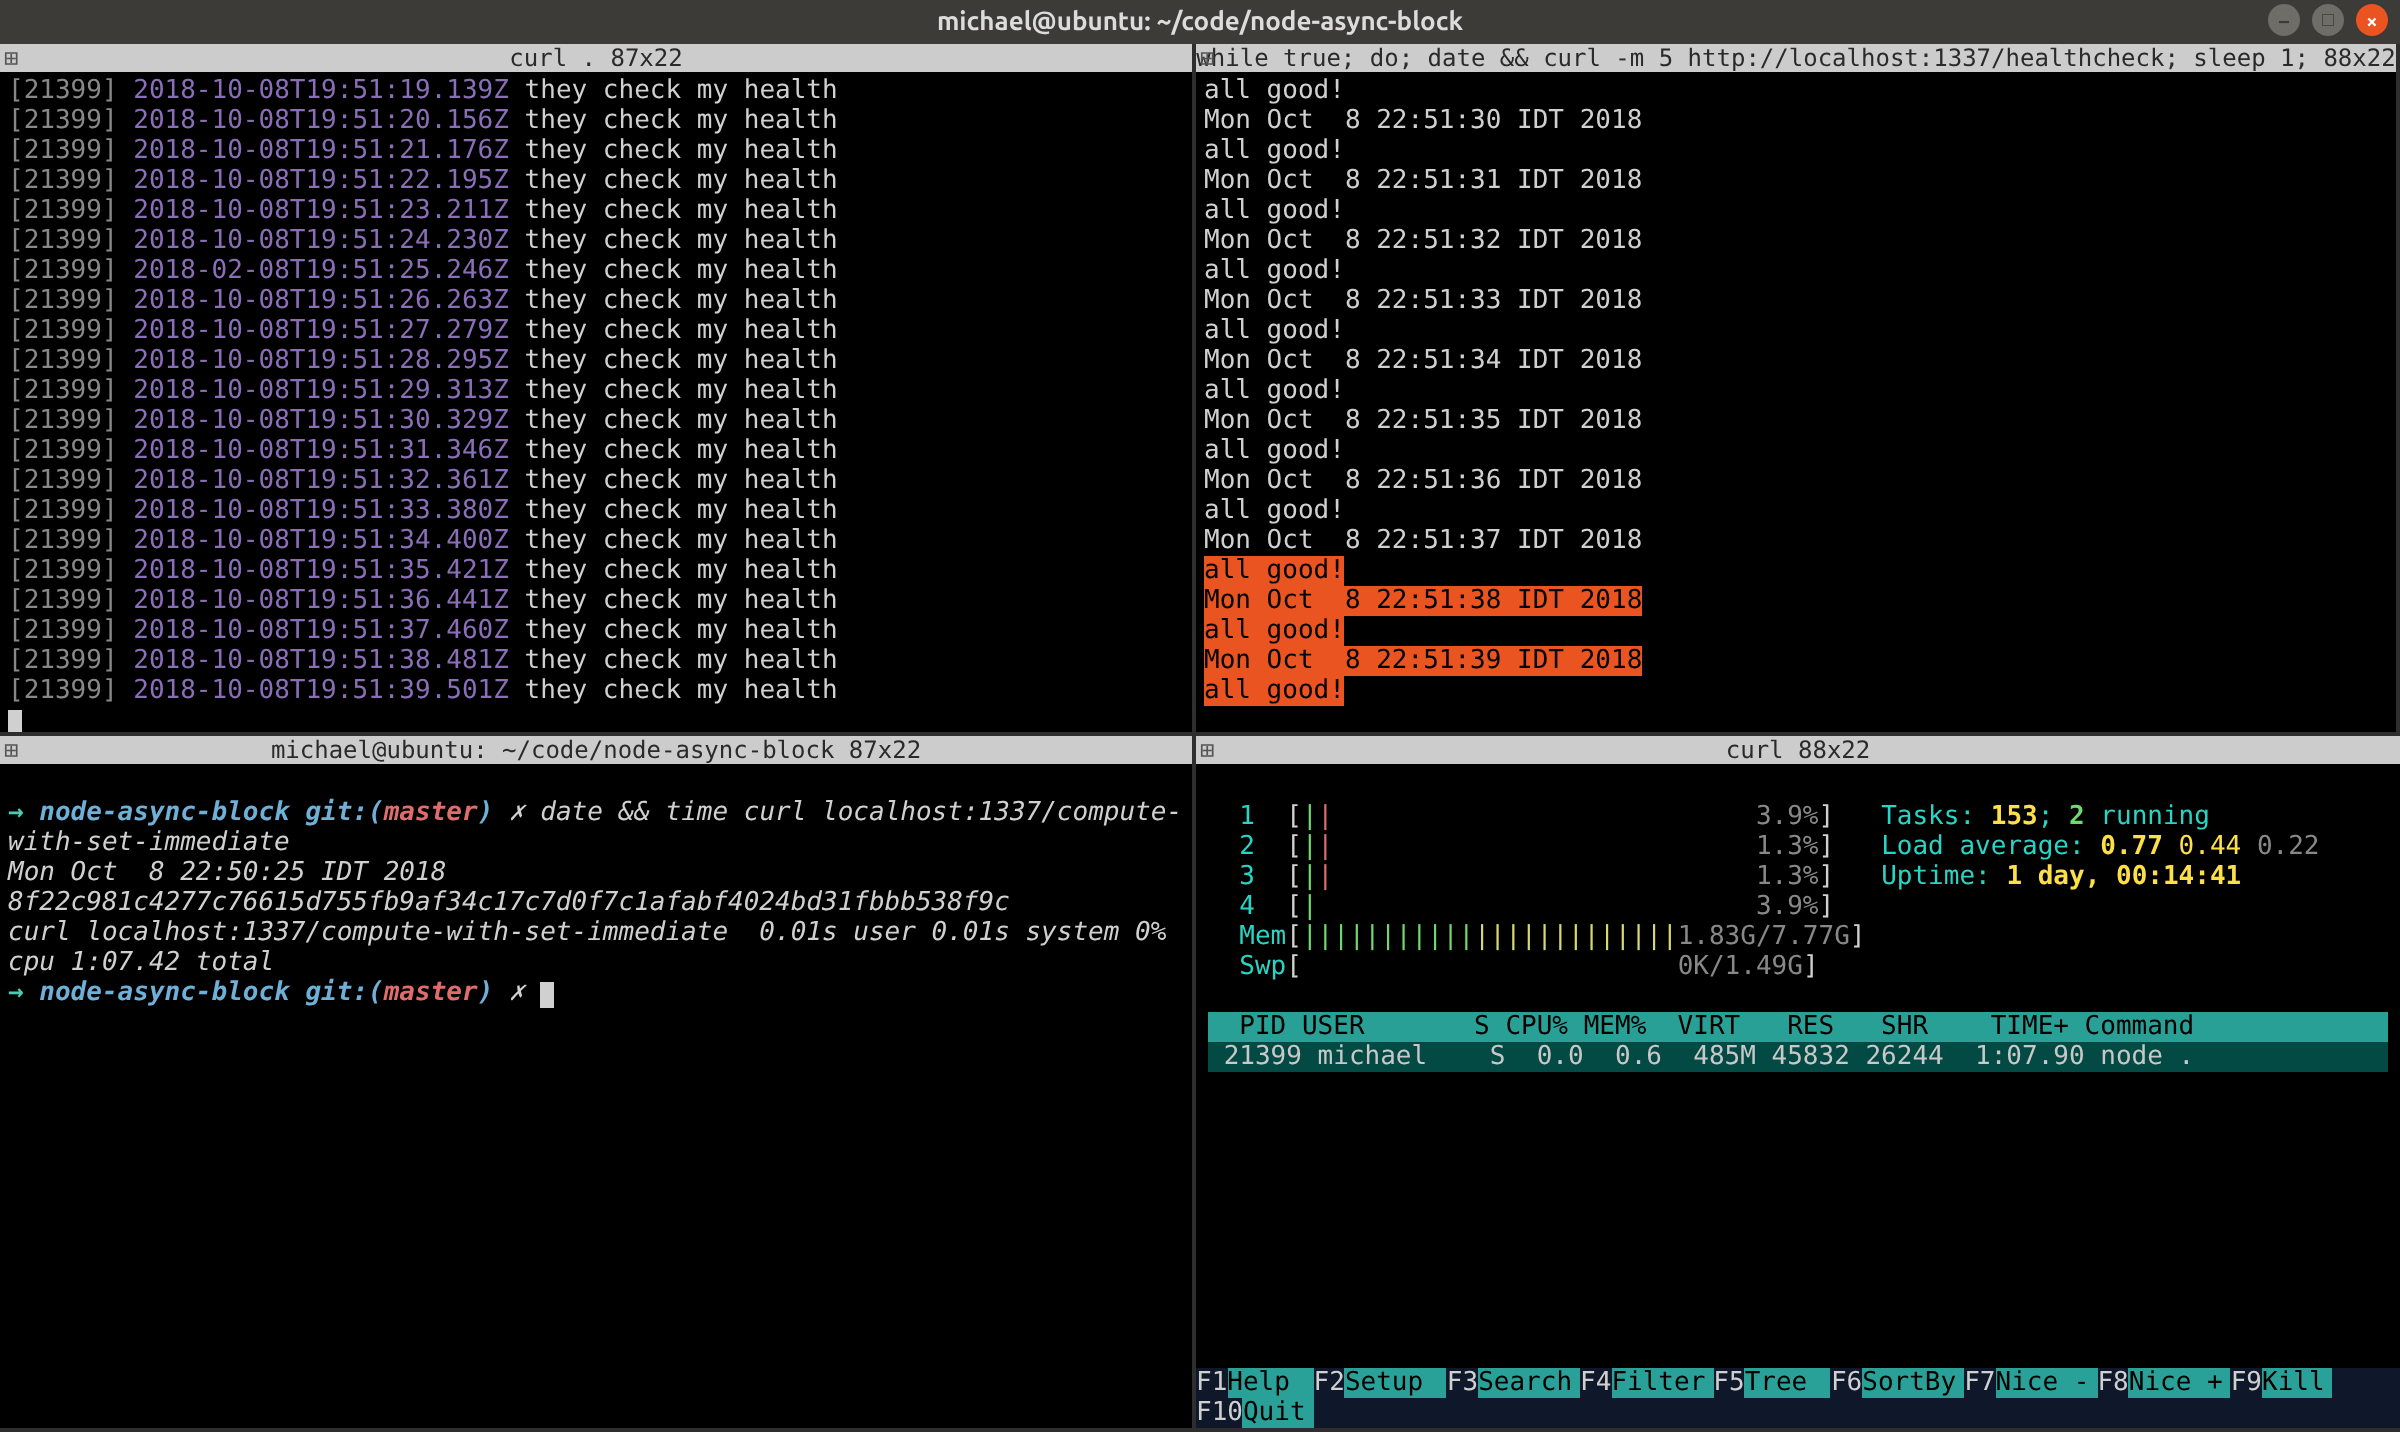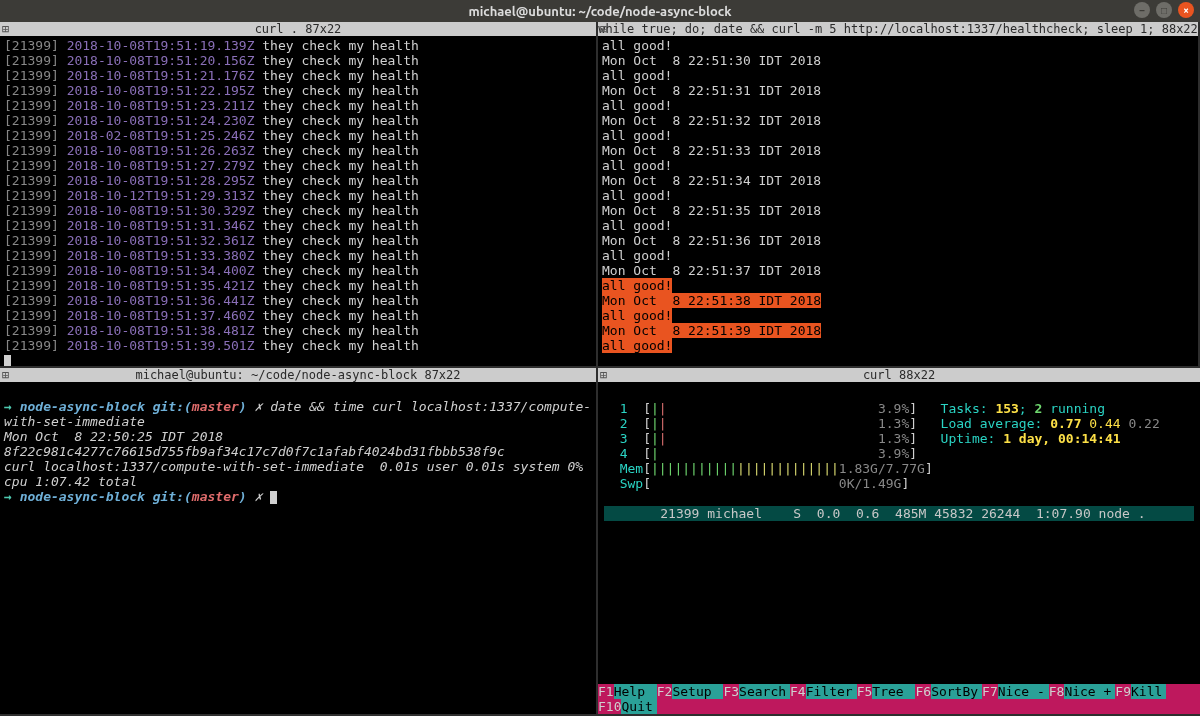--- a/index.html
+++ b/index.html
@@ -80,25 +80,25 @@
   .white { color: #fde047; }
   .grey { color: #888; }
   .bars .b-g { color: #6fd86f; }
   .bars .b-r { color: #d86f6f; }
   .mem-g { color: #6fd86f; }
   .mem-y { color: #d8d86f; }
   .htop-header-row { background:#269e8d; color:#000; display:block; line-height:15px; }
   .htop-header-row { background:#1f9e8d; }
   .htop-header-row { background:#2aa198; }
   .htop-proc-row { background:#003f3a; background:#005752; background:#064f4a; color:#c8c8c8; display:block; }
-  .htop-proc-row { background:#044a44;text-align:center; }
+  .htop-proc-row { background:#044a44; }
   .htop-footer {
     position:absolute; bottom:0; left:0; right:0;
     line-height:15px; font-size:13px;
-    background:#be185d;
+    background:#0f172a;
   }
   .fkey { color:#d0d0d0; }
   .flab { background:#2aa198; color:#000; padding-right:4px; }
   .tr-highlight { background:#e95420; color:#000; }
 </style>
 </head>
 <body>
 
 <div class="titlebar">
   <span>michael@ubuntu: ~/code/node-async-block</span>
@@ -119,21 +119,21 @@
     <div class="pane-body" id="tl-body"><span class="pid">[21399]</span> <span class="ts">2018-10-08T19:51:19.139Z</span> <span class="msg">they check my health</span>
 <span class="pid">[21399]</span> <span class="ts">2018-10-08T19:51:20.156Z</span> <span class="msg">they check my health</span>
 <span class="pid">[21399]</span> <span class="ts">2018-10-08T19:51:21.176Z</span> <span class="msg">they check my health</span>
 <span class="pid">[21399]</span> <span class="ts">2018-10-08T19:51:22.195Z</span> <span class="msg">they check my health</span>
 <span class="pid">[21399]</span> <span class="ts">2018-10-08T19:51:23.211Z</span> <span class="msg">they check my health</span>
 <span class="pid">[21399]</span> <span class="ts">2018-10-08T19:51:24.230Z</span> <span class="msg">they check my health</span>
 <span class="pid">[21399]</span> <span class="ts">2018-02-08T19:51:25.246Z</span> <span class="msg">they check my health</span>
 <span class="pid">[21399]</span> <span class="ts">2018-10-08T19:51:26.263Z</span> <span class="msg">they check my health</span>
 <span class="pid">[21399]</span> <span class="ts">2018-10-08T19:51:27.279Z</span> <span class="msg">they check my health</span>
 <span class="pid">[21399]</span> <span class="ts">2018-10-08T19:51:28.295Z</span> <span class="msg">they check my health</span>
-<span class="pid">[21399]</span> <span class="ts">2018-10-12T19:51:29.313Z</span> <span class="msg">they check my health</span>
+<span class="pid">[21399]</span> <span class="ts">2018-10-08T19:51:29.313Z</span> <span class="msg">they check my health</span>
 <span class="pid">[21399]</span> <span class="ts">2018-10-08T19:51:30.329Z</span> <span class="msg">they check my health</span>
 <span class="pid">[21399]</span> <span class="ts">2018-10-08T19:51:31.346Z</span> <span class="msg">they check my health</span>
 <span class="pid">[21399]</span> <span class="ts">2018-10-08T19:51:32.361Z</span> <span class="msg">they check my health</span>
 <span class="pid">[21399]</span> <span class="ts">2018-10-08T19:51:33.380Z</span> <span class="msg">they check my health</span>
 <span class="pid">[21399]</span> <span class="ts">2018-10-08T19:51:34.400Z</span> <span class="msg">they check my health</span>
 <span class="pid">[21399]</span> <span class="ts">2018-10-08T19:51:35.421Z</span> <span class="msg">they check my health</span>
 <span class="pid">[21399]</span> <span class="ts">2018-10-08T19:51:36.441Z</span> <span class="msg">they check my health</span>
 <span class="pid">[21399]</span> <span class="ts">2018-10-08T19:51:37.460Z</span> <span class="msg">they check my health</span>
 <span class="pid">[21399]</span> <span class="ts">2018-10-08T19:51:38.481Z</span> <span class="msg">they check my health</span>
 <span class="pid">[21399]</span> <span class="ts">2018-10-08T19:51:39.501Z</span> <span class="msg">they check my health</span>
@@ -189,18 +189,18 @@
       <span>curl 88x22</span>
     </div>
     <div class="htop-body" style="white-space:pre;">
 <span>  <span class="cyan">1</span>  [<span class="bars"><span class="b-g">|</span><span class="b-r">|</span></span>                           <span class="grey">3.9%</span>]   <span class="cyan">Tasks: </span><span class="white bold">153</span><span class="cyan">; </span><span class="b-g bold" style="color:#6fd86f">2</span><span class="cyan"> running</span></span>
 <span>  <span class="cyan">2</span>  [<span class="bars"><span class="b-g">|</span><span class="b-r">|</span></span>                           <span class="grey">1.3%</span>]   <span class="cyan">Load average: </span><span class="white bold">0.77</span> <span class="white">0.44</span> <span class="grey">0.22</span></span>
 <span>  <span class="cyan">3</span>  [<span class="bars"><span class="b-g">|</span><span class="b-r">|</span></span>                           <span class="grey">1.3%</span>]   <span class="cyan">Uptime: </span><span class="white bold">1 day, 00:14:41</span></span>
 <span>  <span class="cyan">4</span>  [<span class="bars"><span class="b-g">|</span></span>                            <span class="grey">3.9%</span>]</span>
 <span>  <span class="cyan">Mem</span>[<span class="mem-g">|||||||||||</span><span class="mem-y">|||||||||||||</span><span class="grey">1.83G/7.77G</span>]</span>
 <span>  <span class="cyan">Swp</span>[                        <span class="grey">0K/1.49G</span>]</span>
 <span> </span>
-<span class="htop-proc-row" id="proc-row"> 21399 michael    S  0.0  0.6  485M 45832 26244  1:07.90 node .</span>
+<span class="htop-header-row" style="background:#29a096;">  PID USER       S CPU% MEM%  VIRT   RES   SHR    TIME+ Command</span><span class="htop-proc-row" id="proc-row"> 21399 michael    S  0.0  0.6  485M 45832 26244  1:07.90 node .</span>
     </div>
     <div class="htop-footer" id="htop-footer"><span class="fkey">F1</span><span class="flab">Help </span><span class="fkey">F2</span><span class="flab">Setup </span><span class="fkey">F3</span><span class="flab">Search</span><span class="fkey">F4</span><span class="flab">Filter</span><span class="fkey">F5</span><span class="flab">Tree </span><span class="fkey">F6</span><span class="flab">SortBy</span><span class="fkey">F7</span><span class="flab">Nice -</span><span class="fkey">F8</span><span class="flab">Nice +</span><span class="fkey">F9</span><span class="flab">Kill </span><span class="fkey">F10</span><span class="flab">Quit </span></div>
   </div>
 
 </div>
 
 </body></html>

